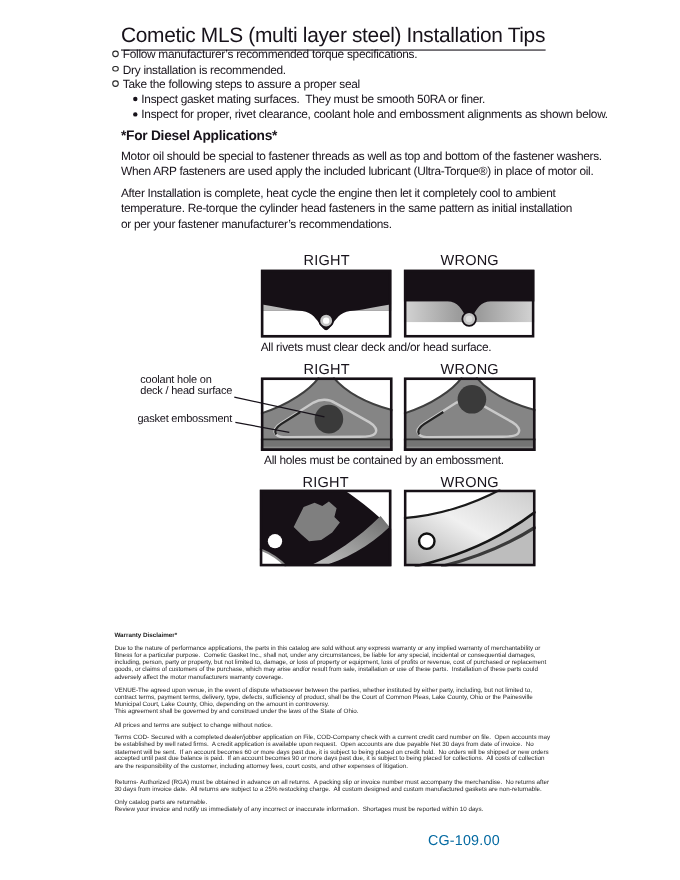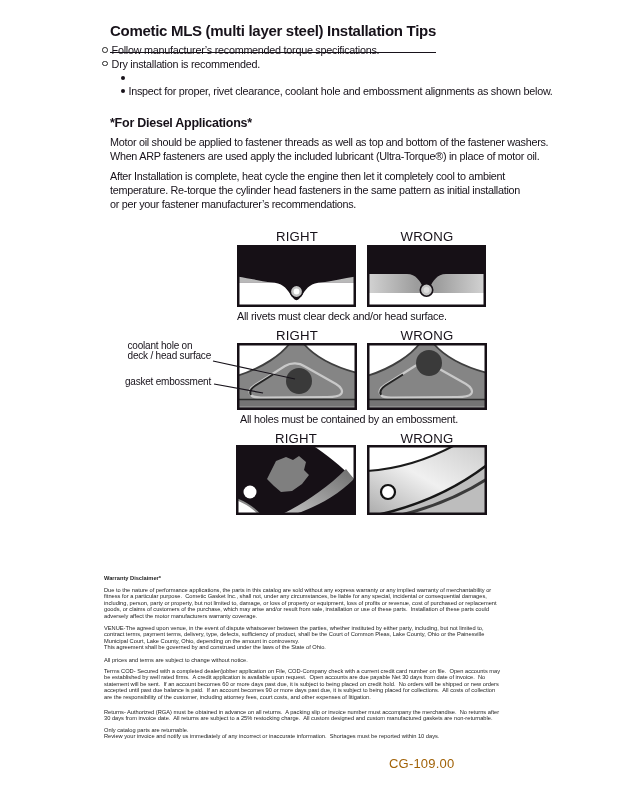--- a/index.html
+++ b/index.html
@@ -1,20 +1,20 @@
 <!DOCTYPE html>
 <html><head>
 <meta charset="utf-8">
 <style>
   html,body{margin:0;padding:0;background:#ffffff;}
   .page{position:relative;width:618px;height:800px;background:#ffffff;overflow:hidden;
         font-family:"Liberation Sans",sans-serif;color:#17121a;}
 
-  .title{position:absolute;left:110px;top:22px;font-size:15px;font-weight:bold;
-         letter-spacing:-0.3px;margin:0;padding-bottom:13px;border-bottom:1.6px solid #17121a;}
+  .title{position:absolute;left:110px;top:22px;font-size:19px;font-weight:normal;
+         letter-spacing:-0.3px;margin:0;padding-bottom:1px;border-bottom:1.6px solid #17121a;}
 
   .bullets{position:absolute;left:102px;top:44px;font-size:10.8px;letter-spacing:-0.26px;
            line-height:13.6px;}
   .b-row{white-space:pre;}
   .b-row.sub{margin-left:19px;}
   .o-marker{display:inline-block;width:3.6px;height:3.6px;border:1px solid #2a2a2a;
             border-radius:50%;margin-right:4px;vertical-align:1.5px;}
   .dot-marker{display:inline-block;width:4px;height:4px;background:#17121a;
               border-radius:50%;margin-right:3.5px;vertical-align:1.5px;}
 
@@ -38,39 +38,40 @@
        letter-spacing:-0.2px;line-height:9.8px;white-space:pre;}
   .ann1{top:341px;} .ann2{top:377px;margin-left:29px;}
   .ann-lines{position:absolute;left:210px;top:355px;z-index:5;pointer-events:none;}
 
   .warranty{position:absolute;left:104px;font-size:5.7px;line-height:6.4px;
             color:#1c1c1c;margin:0;white-space:pre;}
   .w-head{top:575px;font-weight:bold;}
   .wp1{top:587px;} .wp2{top:625px;} .wp3{top:657px;}
   .wp4{top:668px;} .wp5{top:709px;} .wp6{top:727px;}
 
-  .doc-code{position:absolute;left:389px;top:756px;font-size:13px;color:#a16207;
+  .doc-code{position:absolute;left:389px;top:756px;font-size:13px;color:#0369a1;
             letter-spacing:0.2px;}
 </style>
 </head>
 <body>
 
 <div class="page">
 
   <h1 class="title">Cometic MLS (multi layer steel) Installation Tips</h1>
 
   <div class="bullets">
     <div class="b-row"><span class="o-marker"></span><span>Follow manufacturer’s recommended torque specifications.</span></div>
     <div class="b-row"><span class="o-marker"></span><span>Dry installation is recommended.</span></div>
-    <div class="b-row sub"><span class="dot-marker"></span></div>
+    <div class="b-row"><span class="o-marker"></span><span>Take the following steps to assure a proper seal</span></div>
+    <div class="b-row sub"><span class="dot-marker"></span><span>Inspect gasket mating surfaces.  They must be smooth 50RA or finer.</span></div>
     <div class="b-row sub"><span class="dot-marker"></span><span>Inspect for proper, rivet clearance, coolant hole and embossment alignments as shown below.</span></div>
   </div>
 
   <h2 class="diesel-h">*For Diesel Applications*</h2>
-  <p class="body p1">Motor oil should be applied to fastener threads as well as top and bottom of the fastener washers.
+  <p class="body p1">Motor oil should be special to fastener threads as well as top and bottom of the fastener washers.
 When ARP fasteners are used apply the included lubricant (Ultra-Torque®) in place of motor oil.</p>
   <p class="body p2">After Installation is complete, heat cycle the engine then let it completely cool to ambient
 temperature. Re-torque the cylinder head fasteners in the same pattern as initial installation
 or per your fastener manufacturer’s recommendations.</p>
 
   <div class="fig-label" style="left:237px;top:229px;">RIGHT</div>
   <div class="fig-label" style="left:367px;top:229px;">WRONG</div>
 
   <div class="fig-img" style="left:237px;top:245px;width:119px;height:62px;">
     <svg width="119" height="62" viewBox="0 0 119 62">

